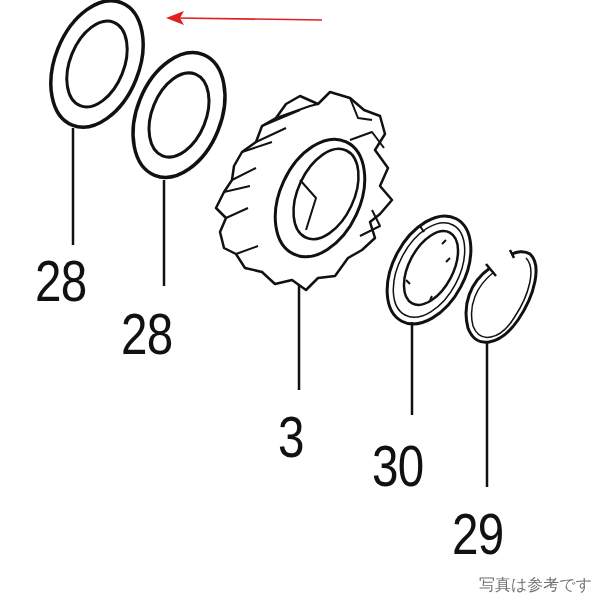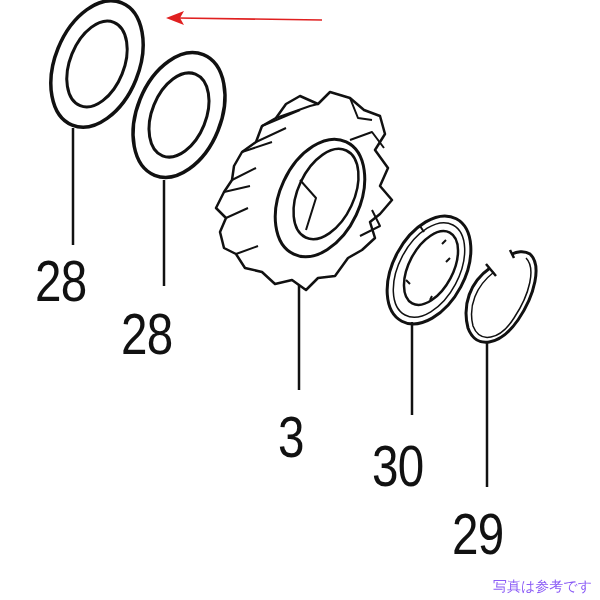--- a/index.html
+++ b/index.html
@@ -1,19 +1,19 @@
 <!DOCTYPE html>
 <html><head>
 <meta charset="utf-8">
 <style>
   html, body { margin:0; padding:0; background:#ffffff; }
   body { width:600px; height:600px; position:relative; overflow:hidden; font-family:"Liberation Sans", sans-serif; }
   #diagram { position:absolute; left:0; top:0; width:600px; height:600px; }
   .label { position:absolute; font-family:"Liberation Sans", sans-serif; font-size:58px; color:#111; line-height:1; transform:scaleX(0.82); transform-origin:left top; letter-spacing:-1px; }
-  .caption { position:absolute; right:8px; bottom:4px; font-size:14px; color:#8b5cf6; font-family:"DejaVu Sans", sans-serif; }
+  .caption { position:absolute; right:8px; bottom:4px; font-size:16px; color:#737373; font-family:"DejaVu Sans", sans-serif; }
 </style>
 </head>
 <body>
 
 <svg id="diagram" viewBox="0 0 600 600" xmlns="http://www.w3.org/2000/svg">
 
   <g>
     <line x1="322" y1="20" x2="178" y2="18" stroke="#e02020" stroke-width="1.6"></line>
     <polygon points="166,18 184,11 180,18 184,25" fill="#e02020"></polygon>
   </g>

